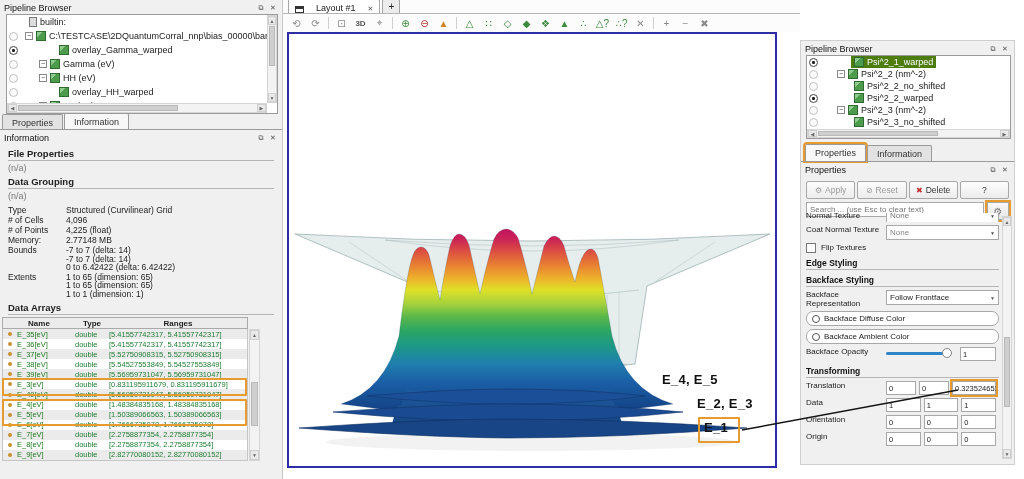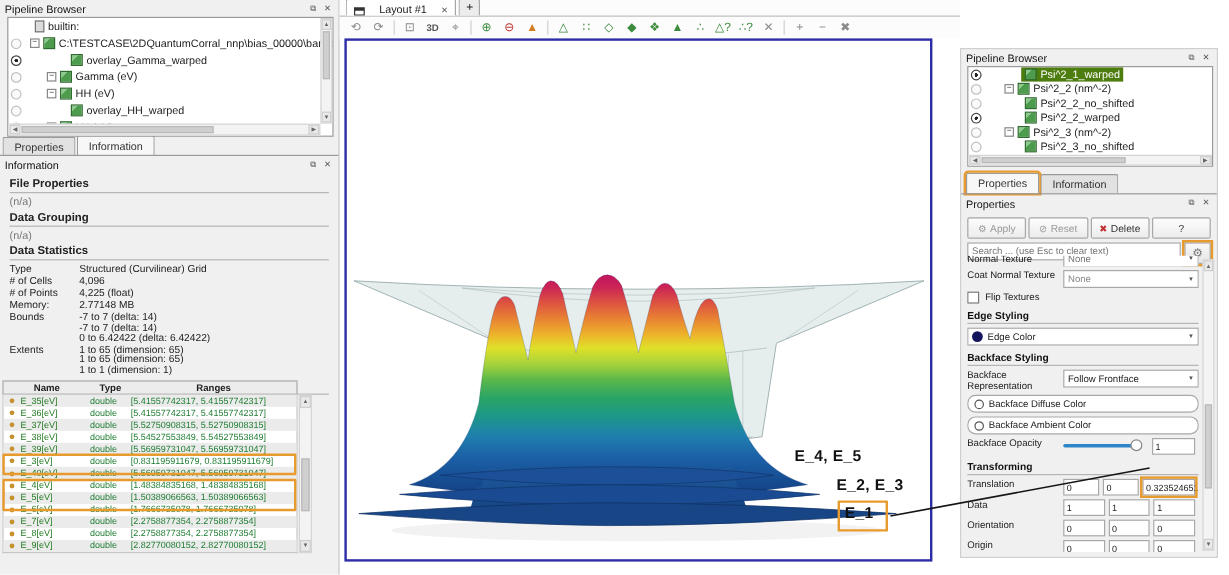--- a/index.html
+++ b/index.html
@@ -177,21 +177,20 @@
     <div class="ptitle">
       <span>Information</span>
       <span class="sp"></span>
       <span class="dock">⧉</span>
       <span class="dock">✕</span>
     </div>
     <div class="shead">File Properties</div>
     <div class="na">(n/a)</div>
     <div class="shead">Data Grouping</div>
     <div class="na">(n/a)</div>
-    <div class="shead">Data Statistics</div>
     <div style="height:3px"></div>
     <div class="srow">
         <span class="slabel">Type</span>
         <span class="svals">
           <span>Structured (Curvilinear) Grid</span>
         </span>
       </div>
     <div class="srow">
         <span class="slabel"># of Cells</span>
         <span class="svals">
@@ -538,27 +537,20 @@
       <div class="combo">
           <span style="color:#888">None</span>
           <span class="dd">▼</span>
         </div>
     </div>
     <div class="prow">
       <span class="chk"></span>
       <span>Flip Textures</span>
     </div>
     <div class="phead">Edge Styling</div>
-    <div class="prow">
-      <div class="combo">
-          <span class="cirf"></span>
-          <span>Edge Color</span>
-          <span class="dd">▼</span>
-        </div>
-    </div>
     <div class="phead">Backface Styling</div>
     <div class="prow">
       <span class="plabel">Backface Representation</span>
       <div class="combo">
           <span>Follow Frontface</span>
           <span class="dd">▼</span>
         </div>
     </div>
     <div class="cbtn">
       <span class="cir"></span>

